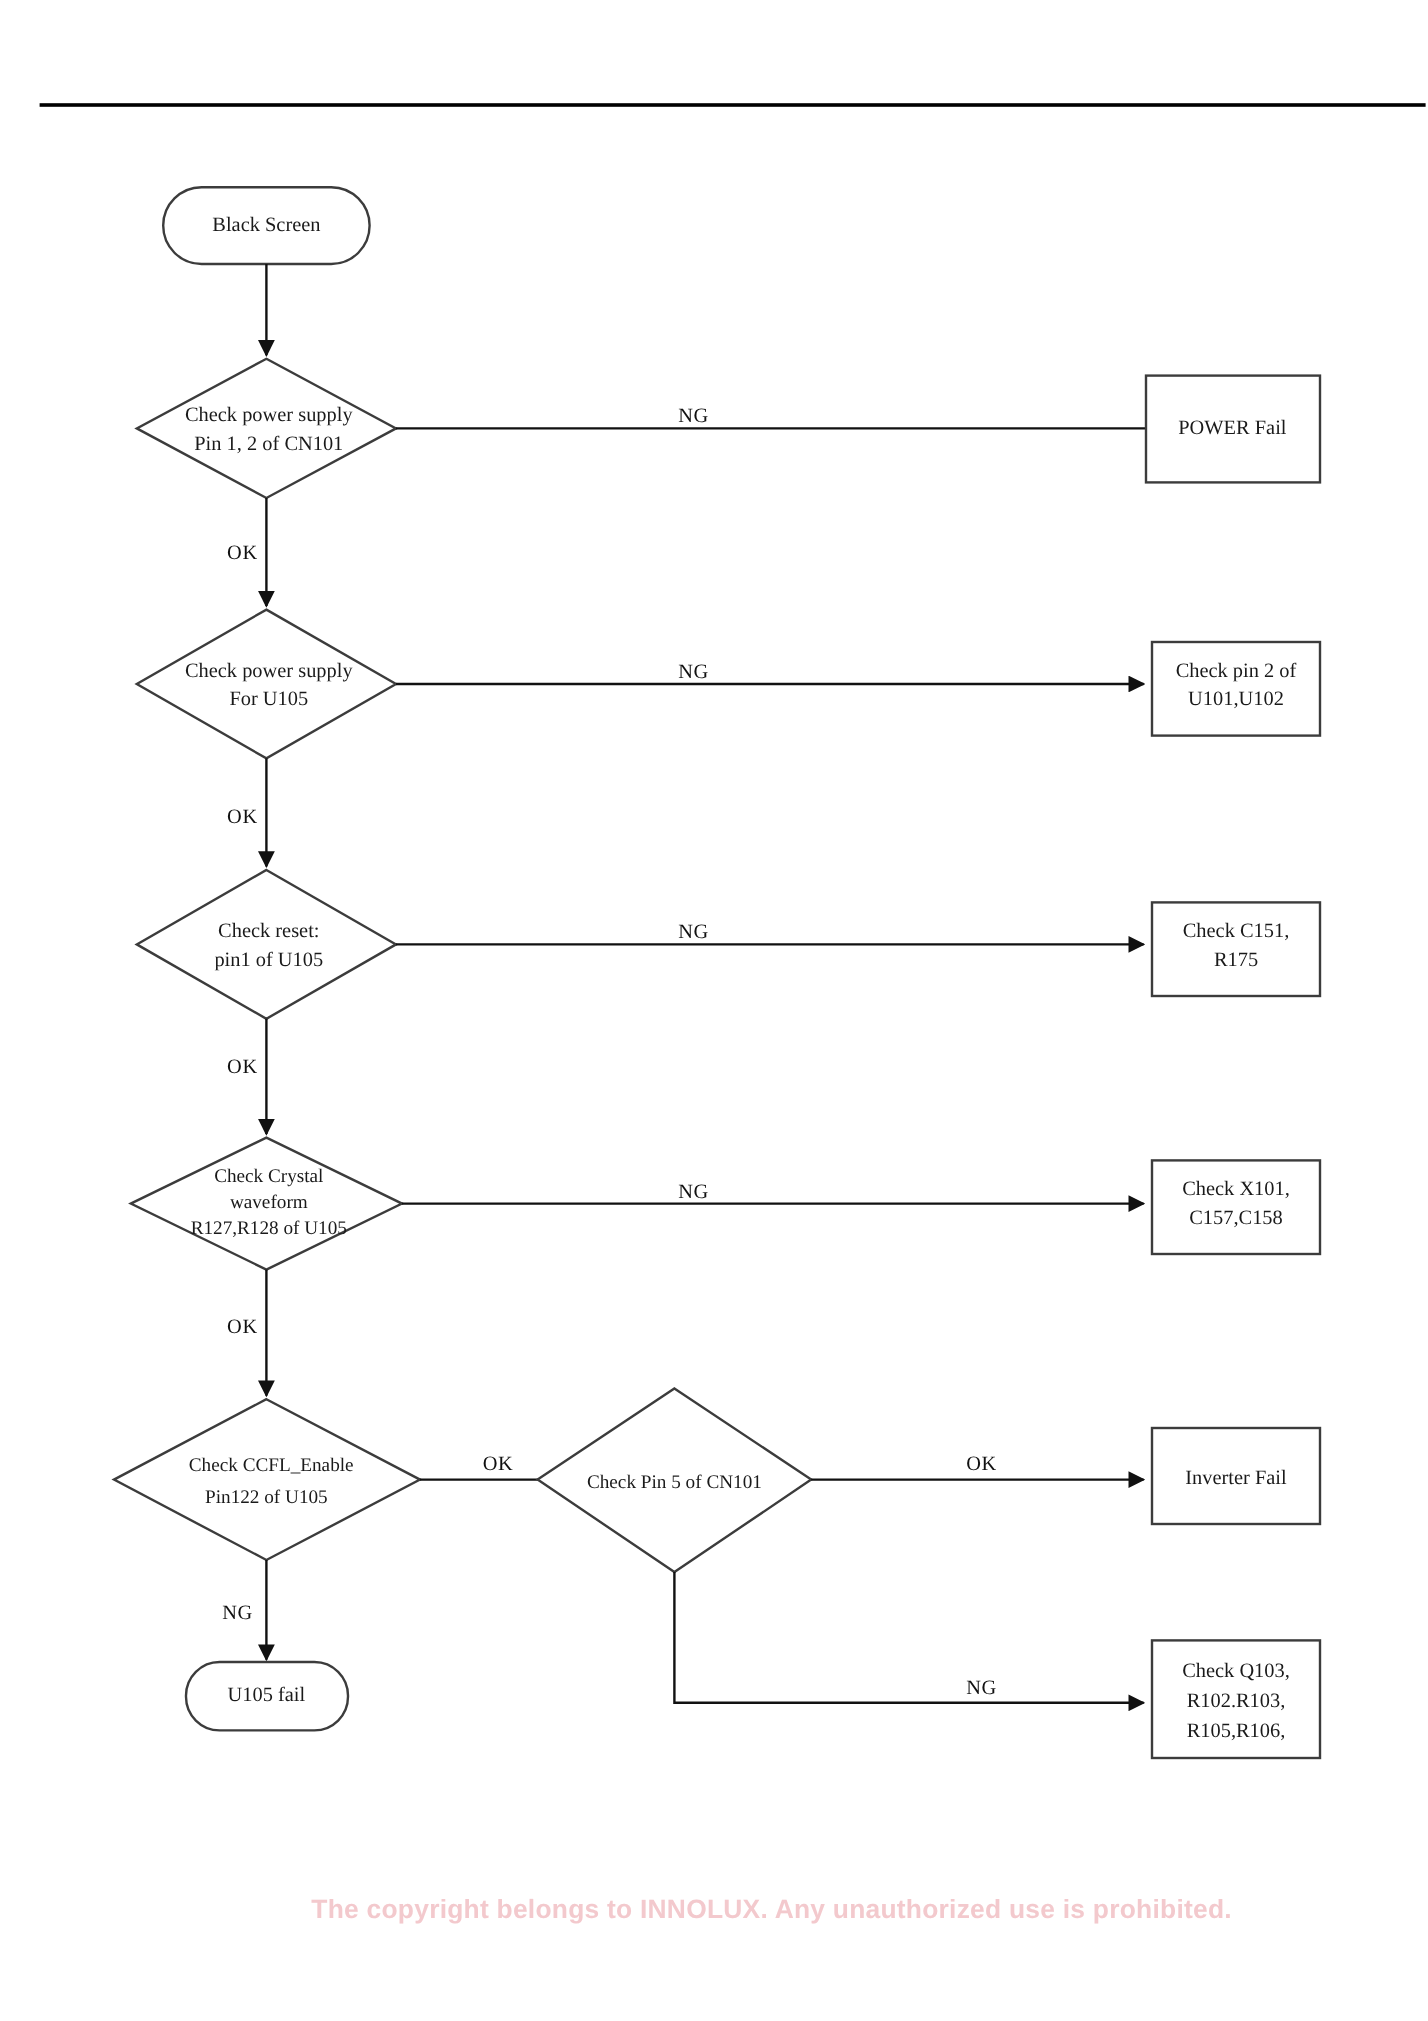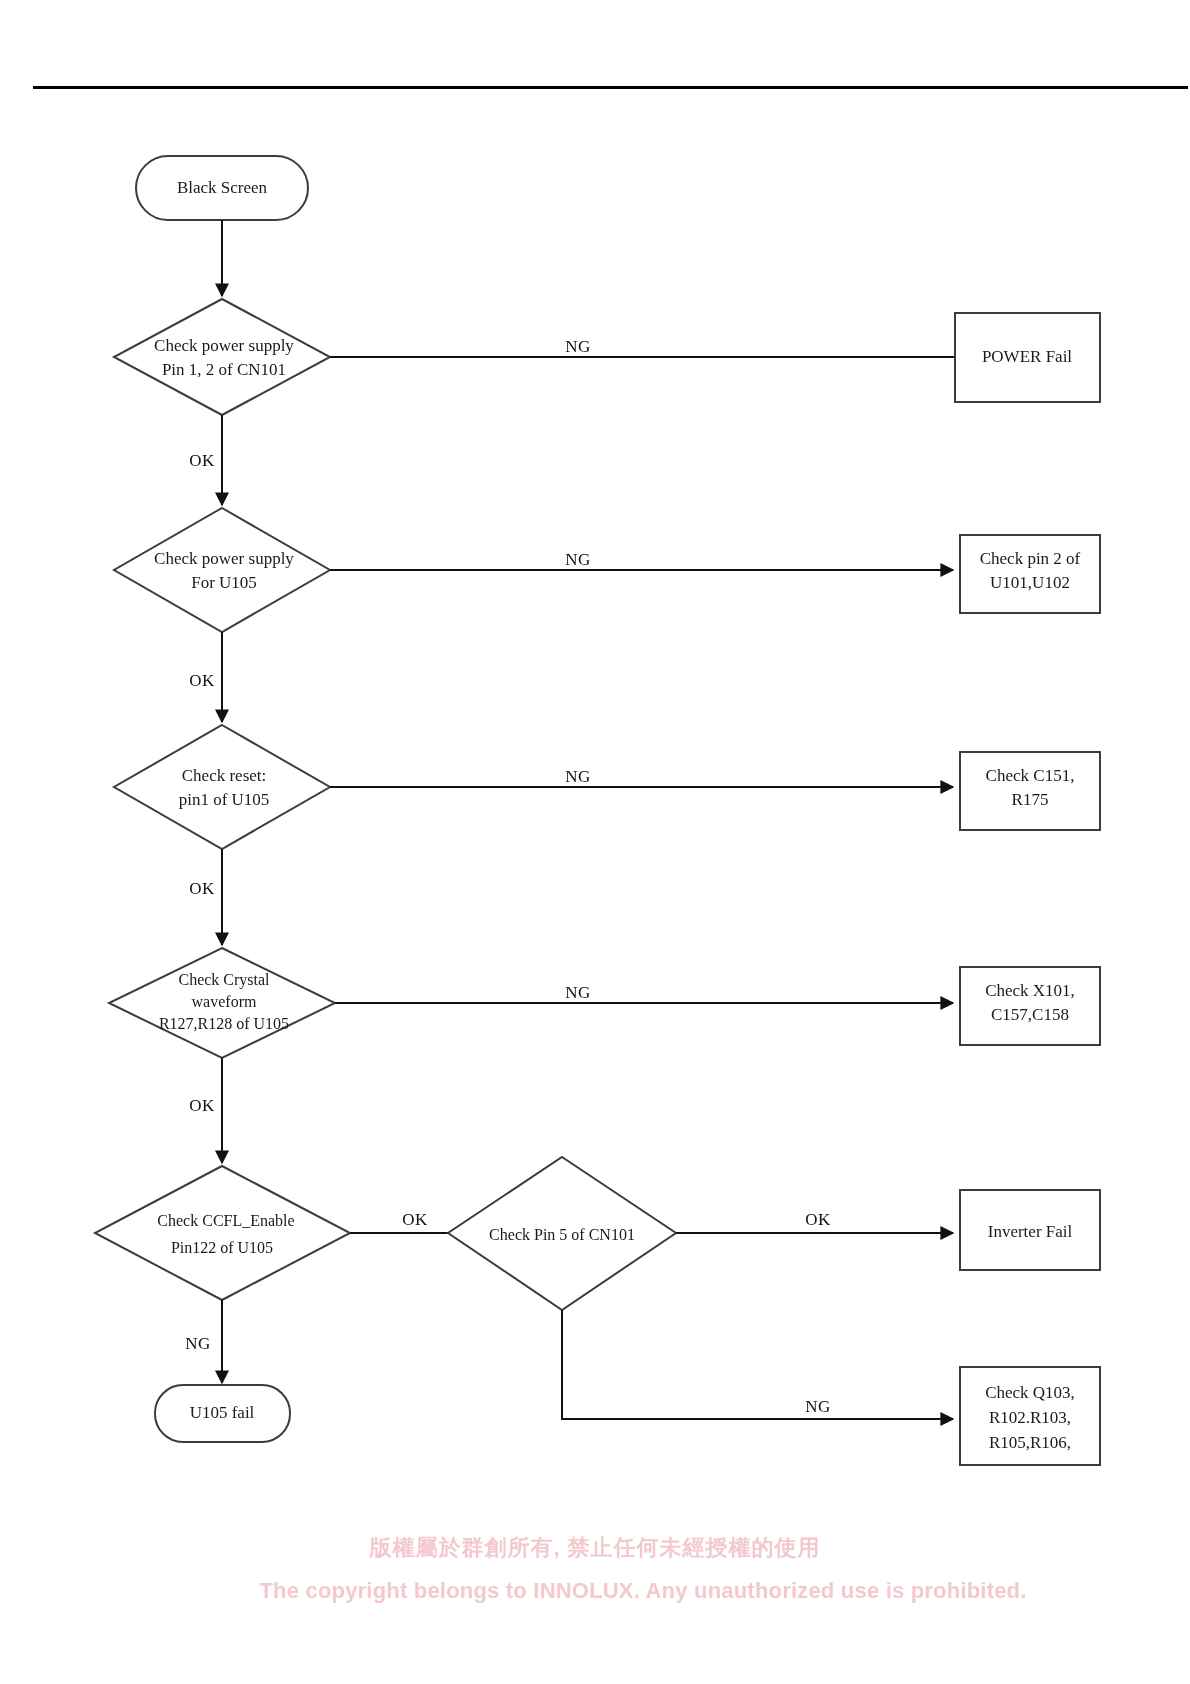--- a/index.html
+++ b/index.html
@@ -199,16 +199,15 @@
       <text class="node-label" x="1030" y="1419">R102.R103,</text>
       <text class="node-label" x="1030" y="1444">R105,R106,</text>
     </g>
 
     <g>
       <rect class="shape" x="155" y="1385" width="135" height="57" rx="28" ry="28"></rect>
       <text class="node-label" x="222" y="1414">U105 fail</text>
     </g>
   </svg>
 
-  <div class="watermark" id="wm-cn">版權屬於群創所有, 禁止任何未經授權的使用</div>
   <div class="watermark" id="wm-en">The copyright belongs to INNOLUX. Any unauthorized use is prohibited.</div>
 
 </div>
 
 </body></html>

